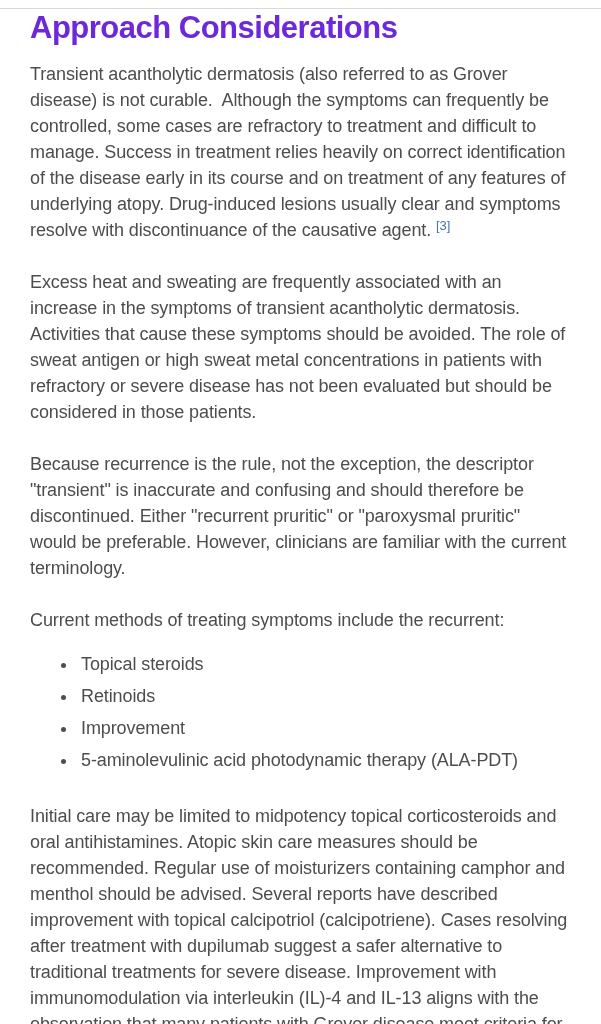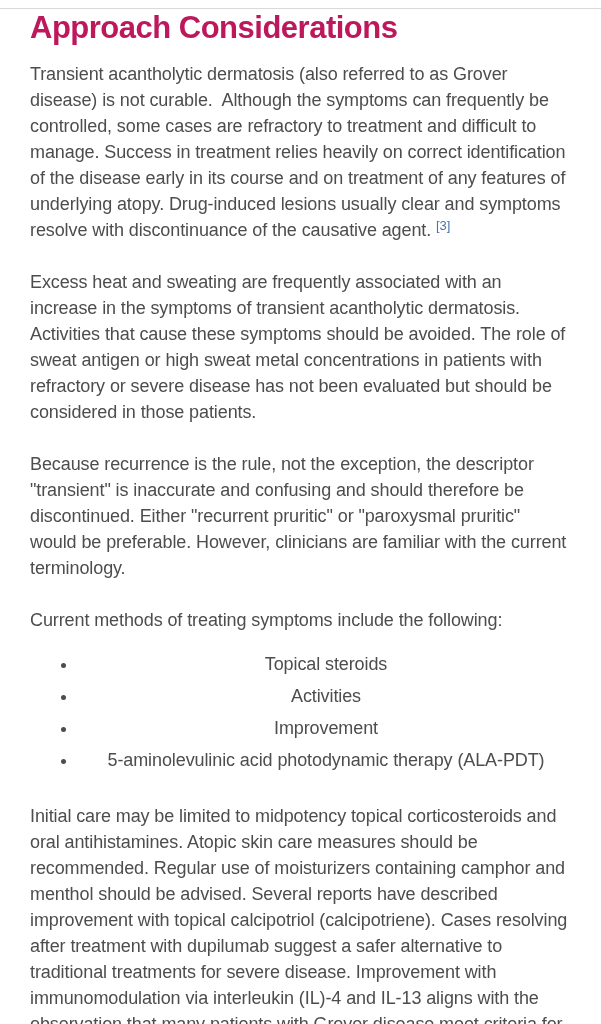--- a/index.html
+++ b/index.html
@@ -23,21 +23,21 @@
   }
   .content {
     padding: 0 30px 0 30px;
   }
   h1.heading {
     margin: 2px 0 12px 0;
     font-size: 31px;
     line-height: 1.1;
     font-weight: bold;
     letter-spacing: -0.5px;
-    color: #be185d;
+    color: #6d28d9;
   }
   p.body-para {
     margin: 16px 0 26px 0;
     font-size: 18px;
     line-height: 26px;
     color: #4d4d4d;
     letter-spacing: -0.1px;
     white-space: pre-wrap;
   }
   p.list-intro {
@@ -52,21 +52,20 @@
   }
   sup.citation a {
     color: #4674ad;
     text-decoration: none;
     cursor: pointer;
   }
   ul.treatment-list {
     margin: 0 0 30px 0;
     padding: 0 0 0 47px;
     list-style: disc;
-    text-align: center;
   }
   ul.treatment-list li {
     font-size: 18px;
     line-height: 26px;
     color: #4d4d4d;
     letter-spacing: -0.1px;
     margin-bottom: 6px;
     padding-left: 4px;
   }
   ul.treatment-list li::marker {
@@ -82,25 +81,25 @@
   <div class="content">
 
     <h1 class="heading">Approach Considerations</h1>
 
     <p class="body-para"><span>Transient acantholytic dermatosis (also referred to as Grover disease) is not curable.  Although the symptoms can frequently be controlled, some cases are refractory to treatment and difficult to manage. Success in treatment relies heavily on correct identification of the disease early in its course and on treatment of any features of underlying atopy. Drug-induced lesions usually clear and symptoms resolve with discontinuance of the causative agent.</span> <sup class="citation"><a>[3]</a></sup></p>
 
     <p class="body-para">Excess heat and sweating are frequently associated with an increase in the symptoms of transient acantholytic dermatosis. Activities that cause these symptoms should be avoided. The role of sweat antigen or high sweat metal concentrations in patients with refractory or severe disease has not been evaluated but should be considered in those patients.</p>
 
     <p class="body-para">Because recurrence is the rule, not the exception, the descriptor "transient" is inaccurate and confusing and should therefore be discontinued. Either "recurrent pruritic" or "paroxysmal pruritic" would be preferable. However, clinicians are familiar with the current terminology.</p>
 
-    <p class="body-para list-intro">Current methods of treating symptoms include the following:</p>
+    <p class="body-para list-intro">Current methods of treating symptoms include the recurrent:</p>
 
     <ul class="treatment-list">
       <li>Topical steroids</li>
-      <li>Activities</li>
+      <li>Retinoids</li>
       <li>Improvement</li>
       <li>5-aminolevulinic acid photodynamic therapy (ALA-PDT)</li>
     </ul>
 
     <p class="body-para">Initial care may be limited to midpotency topical corticosteroids and oral antihistamines. Atopic skin care measures should be recommended. Regular use of moisturizers containing camphor and menthol should be advised. Several reports have described improvement with topical calcipotriol (calcipotriene). Cases resolving after treatment with dupilumab suggest a safer alternative to traditional treatments for severe disease. Improvement with immunomodulation via interleukin (IL)-4 and IL-13 aligns with the observation that many patients with Grover disease meet criteria for atopic dermatitis (personal communication with Ralph Grover, MD, 1999).</p>
 
   </div>
 </div>
 
 </body></html>

